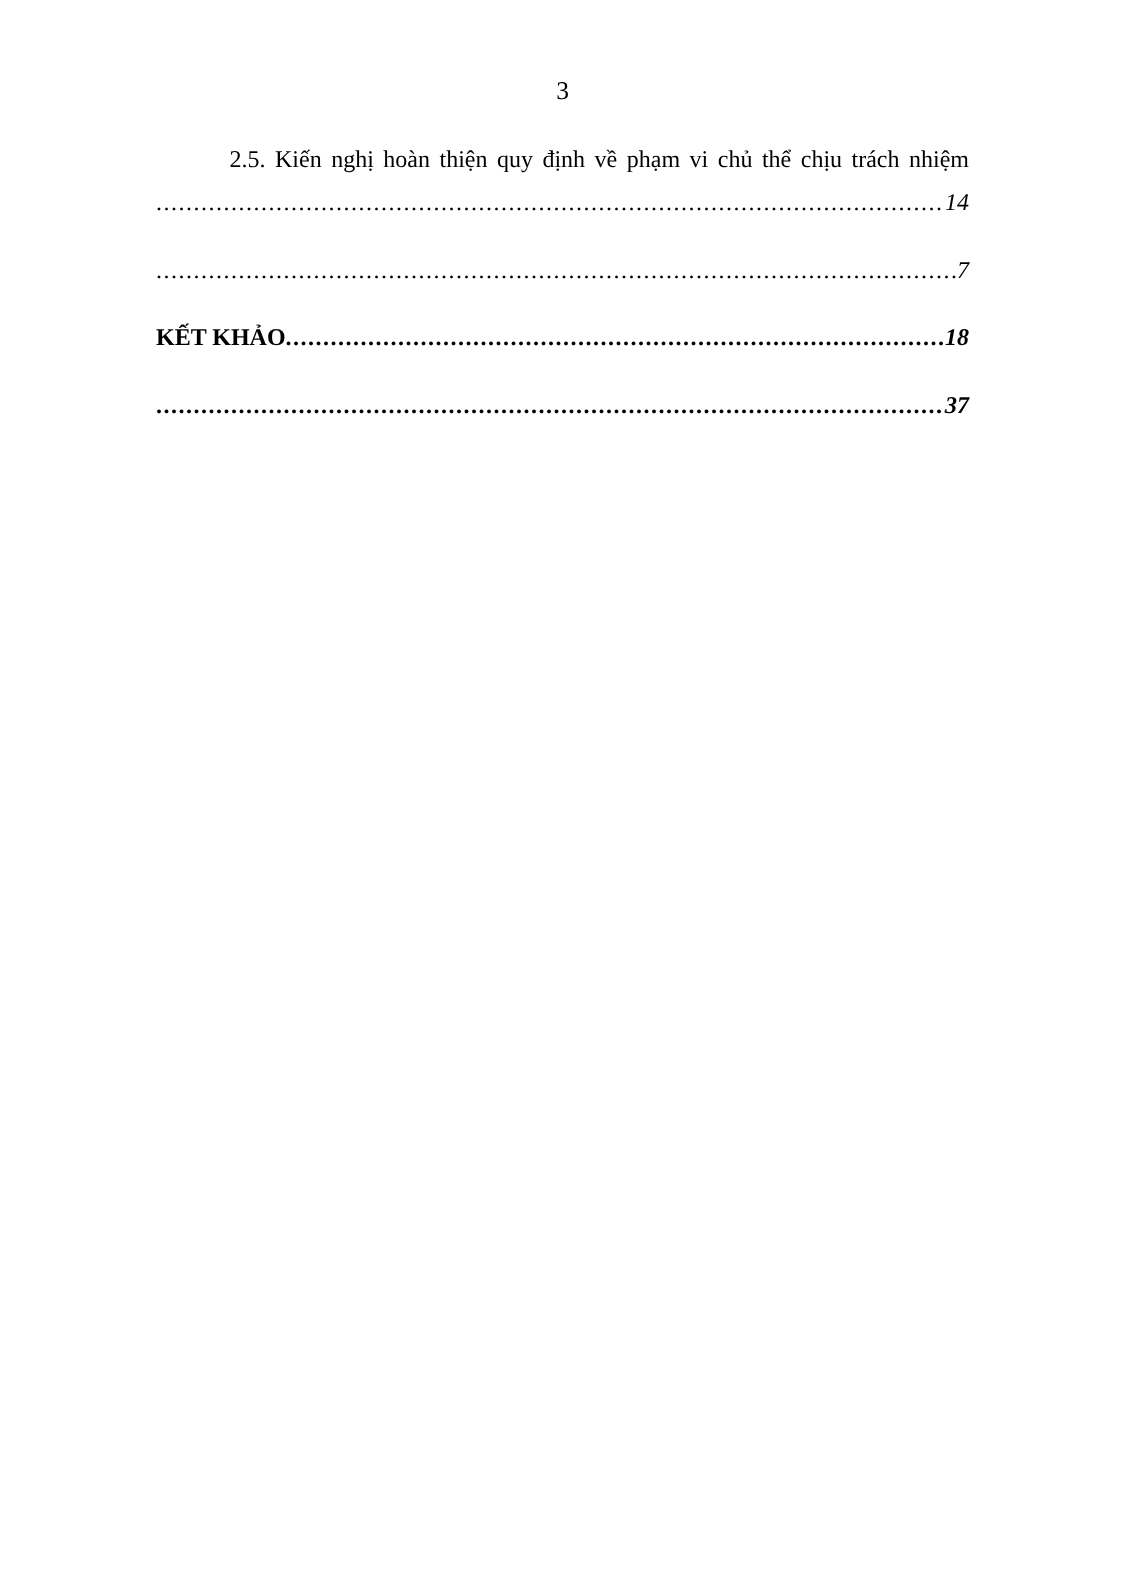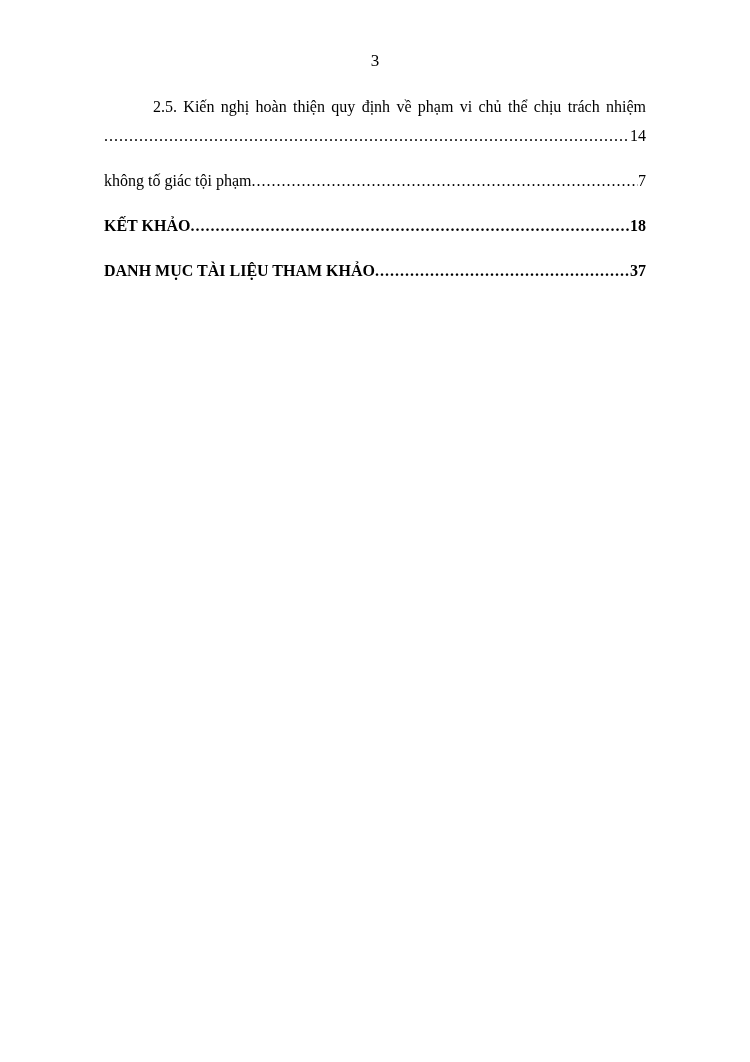--- a/index.html
+++ b/index.html
@@ -49,20 +49,21 @@
     flex: 1 1 auto;
     overflow: hidden;
     white-space: nowrap;
     letter-spacing: 1px;
     min-width: 0;
   }
   .toc-page-ref {
     flex: 0 0 auto;
     white-space: nowrap;
     text-align: right;
+    font-style: italic;
   }
 </style>
 </head>
 <body>
 
 <div class="doc-page">
 
   <div class="page-number">3</div>
 
   <div class="toc">
@@ -70,36 +71,34 @@
     <div class="toc-entry">
       <div class="toc-line-wrap">2.5. Kiến nghị hoàn thiện quy định về phạm vi chủ thể chịu trách nhiệm</div>
       <div class="toc-line-last">
         <span class="toc-dots">................................................................................................................................................................</span>
         <span class="toc-page-ref">14</span>
       </div>
     </div>
 
     <div class="toc-entry">
       <div class="toc-line-last">
-        <span class="toc-text">không tố giác tội phạm</span>
         <span class="toc-dots">................................................................................................................................................................</span>
         <span class="toc-page-ref">7</span>
       </div>
     </div>
 
     <div class="toc-entry bold">
       <div class="toc-line-last">
         <span class="toc-text">KẾT KHẢO</span>
         <span class="toc-dots">................................................................................................................................................................</span>
         <span class="toc-page-ref">18</span>
       </div>
     </div>
 
     <div class="toc-entry bold">
       <div class="toc-line-last">
-        <span class="toc-text">DANH MỤC TÀI LIỆU THAM KHẢO</span>
         <span class="toc-dots">................................................................................................................................................................</span>
         <span class="toc-page-ref">37</span>
       </div>
     </div>
 
   </div>
 </div>
 
 </body></html>

